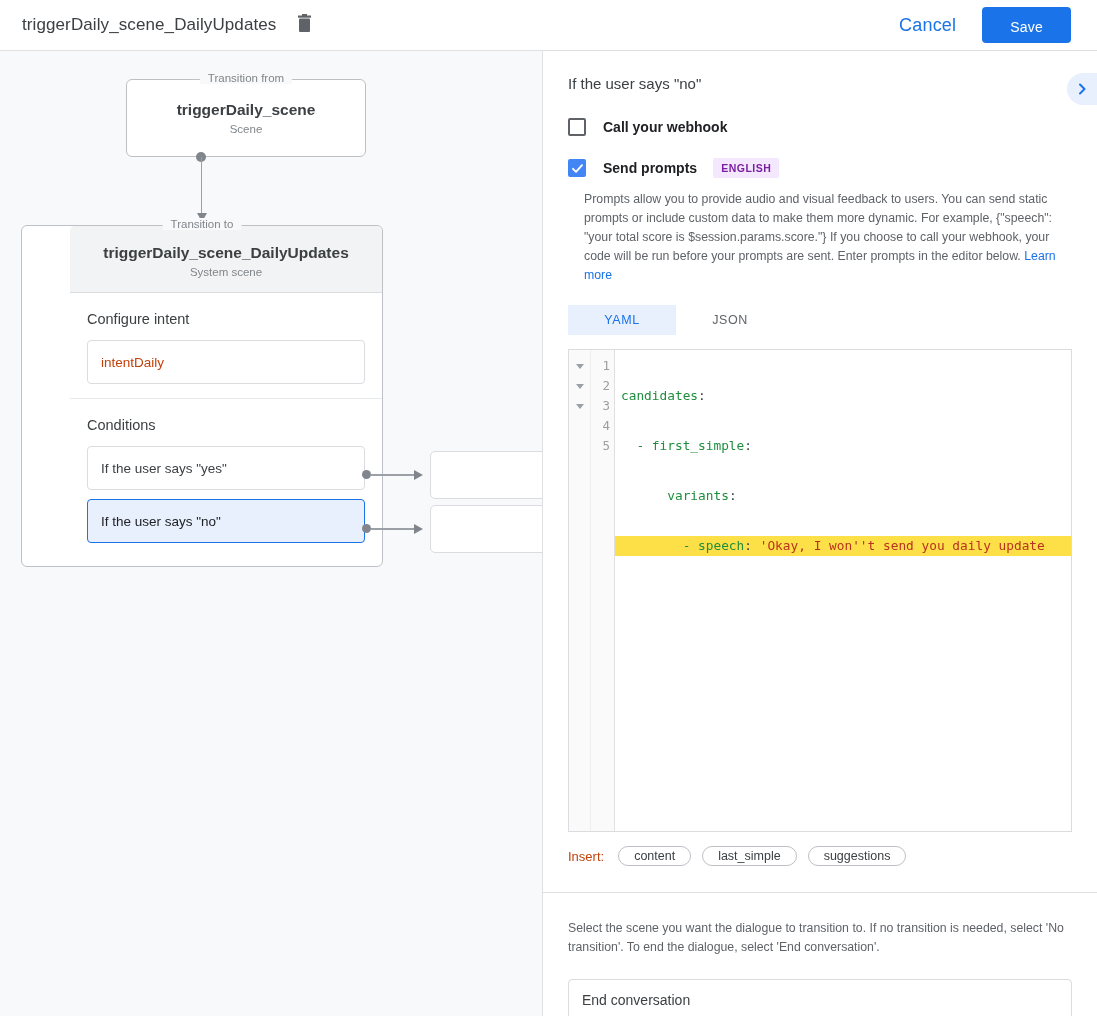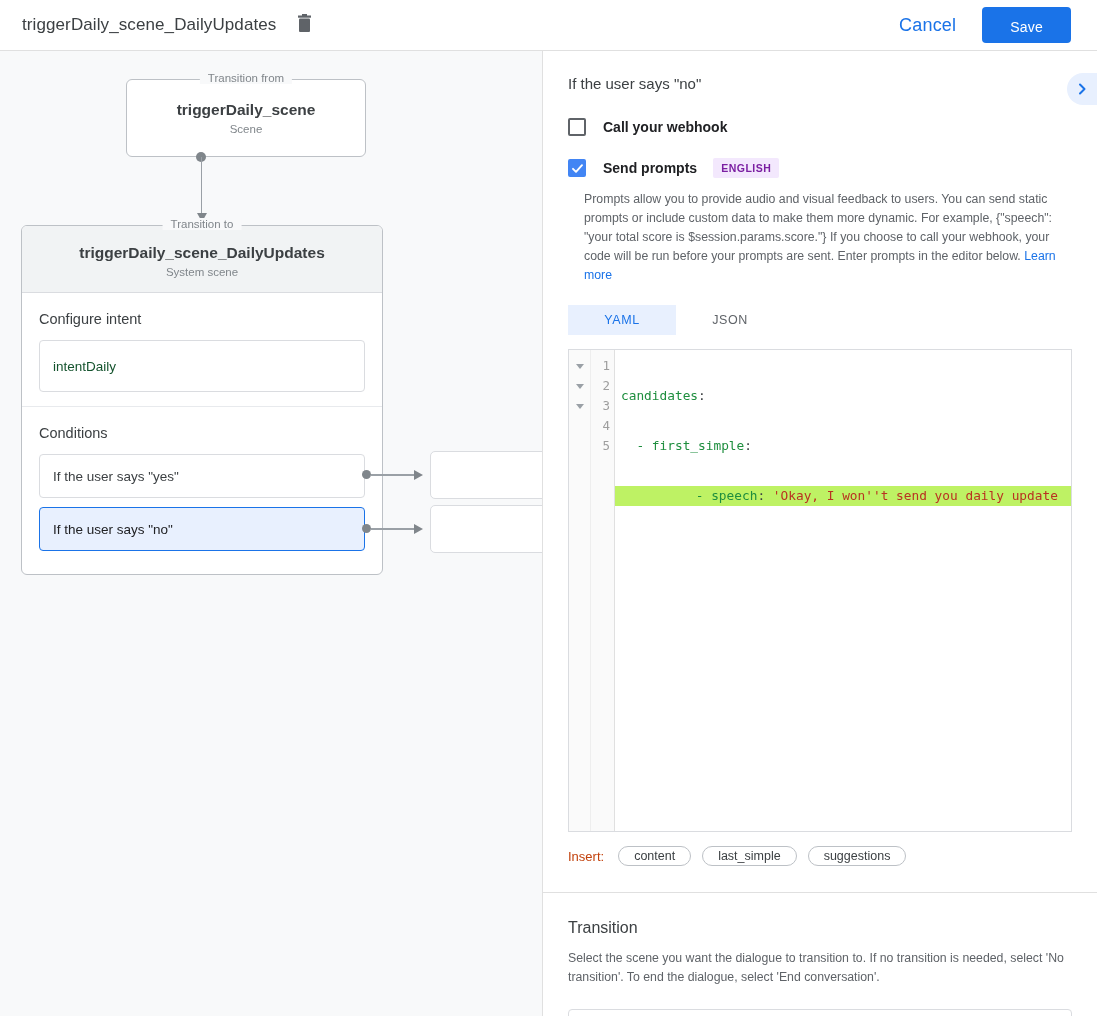--- a/index.html
+++ b/index.html
@@ -86,38 +86,38 @@
     width: 0; height: 0;
     border-left: 5px solid transparent;
     border-right: 5px solid transparent;
     border-top: 9px solid #80868b;
   }
 
   .node-to {
     position: absolute; left: 21px; top: 174px;
     width: 362px;
     background: #ffffff;
-    border: 1px solid #bdc1c6; border-radius: 6px;
+    border: 1px solid #bdc1c6; border-radius: 6px; padding-left: 48px;
   }
   .node-to-head {
     background: #f1f3f4;
     border-bottom: 1px solid #dadce0;
     border-radius: 5px 5px 0 0;
     padding: 18px 0 14px;
     text-align: center;
   }
   .node-section { padding: 18px 17px 14px; }
   .node-section + .node-section { border-top: 1px solid #e8eaed; }
   .section-title {
     font-size: 14.5px; color: #3c4043; margin-bottom: 13px;
   }
   .intent-box {
-    height: 52px; border: 1px solid #dadce0; border-radius: 4px;
+    height: 44px; border: 1px solid #dadce0; border-radius: 4px;
     background: #fff; display: flex; align-items: center;
-    padding: 0 13px; font-size: 13.5px; color: #14532d;
+    padding: 0 13px; font-size: 13.5px; color: #c2410c;
   }
   .cond-list { display: flex; flex-direction: column; }
   .cond-item {
     height: 44px; border: 1px solid #dadce0; border-radius: 4px;
     background: #fff; display: flex; align-items: center;
     padding: 0 13px; font-size: 13.5px; color: #3c4043;
     cursor: pointer; margin-bottom: 9px;
   }
   .cond-item.selected {
     background: #e8f0fe; border: 1px solid #1a73e8;
@@ -224,21 +224,21 @@
     height: 20px; line-height: 20px;
     font-family: "DejaVu Sans Mono", monospace;
     font-size: 12.5px; color: #9e9e9e; padding-right: 4px;
   }
   .code {
     flex: 1; padding-top: 6px; overflow: hidden;
     font-family: "DejaVu Sans Mono", monospace;
     font-size: 12.8px; white-space: pre;
   }
   .code-line { height: 20px; line-height: 20px; padding-left: 6px; }
-  .code-line.hl { background: #bef264; text-align: center; }
+  .code-line.hl { background: #fde047; }
   .tk-key { color: #1e8e3e; }
   .tk-punct { color: #3c4043; }
   .tk-str { color: #b93221; }
 
   .insert-row {
     display: flex; align-items: center; margin-top: 14px; padding-bottom: 26px;
   }
   .insert-label { font-size: 13px; color: #c2410c; margin-right: 14px; }
   .chip {
     border: 1px solid #bdc1c6; border-radius: 14px;
@@ -381,37 +381,37 @@
         <div class="gutter">
           <div class="gutter-cell">1</div>
           <div class="gutter-cell">2</div>
           <div class="gutter-cell">3</div>
           <div class="gutter-cell">4</div>
           <div class="gutter-cell">5</div>
         </div>
         <div class="code">
           <div class="code-line"><span class="tk-key">candidates</span><span class="tk-punct">:</span></div>
           <div class="code-line"><span class="tk-key">  - first_simple</span><span class="tk-punct">:</span></div>
+          <div class="code-line"><span class="tk-key">      variants</span><span class="tk-punct">:</span></div>
           <div class="code-line hl"><span class="tk-key">        - speech</span><span class="tk-punct">: </span><span class="tk-str">'Okay, I won''t send you daily update</span></div>
           <div class="code-line"></div>
         </div>
       </div>
 
       <div class="insert-row">
         <div class="insert-label">Insert:</div>
         <button class="chip">content</button>
         <button class="chip">last_simple</button>
         <button class="chip">suggestions</button>
       </div>
     </div>
 
     <div class="divider"></div>
 
     <div class="transition-sec">
-      <div class="tr-title">Transition</div>
       <div class="tr-desc">Select the scene you want the dialogue to transition to. If no transition is needed, select 'No transition'. To end the dialogue, select 'End conversation'.</div>
       <div class="select-box">
         <span class="select-value">End conversation</span>
 
       </div>
     </div>
 
   </div>
 </div>
 

